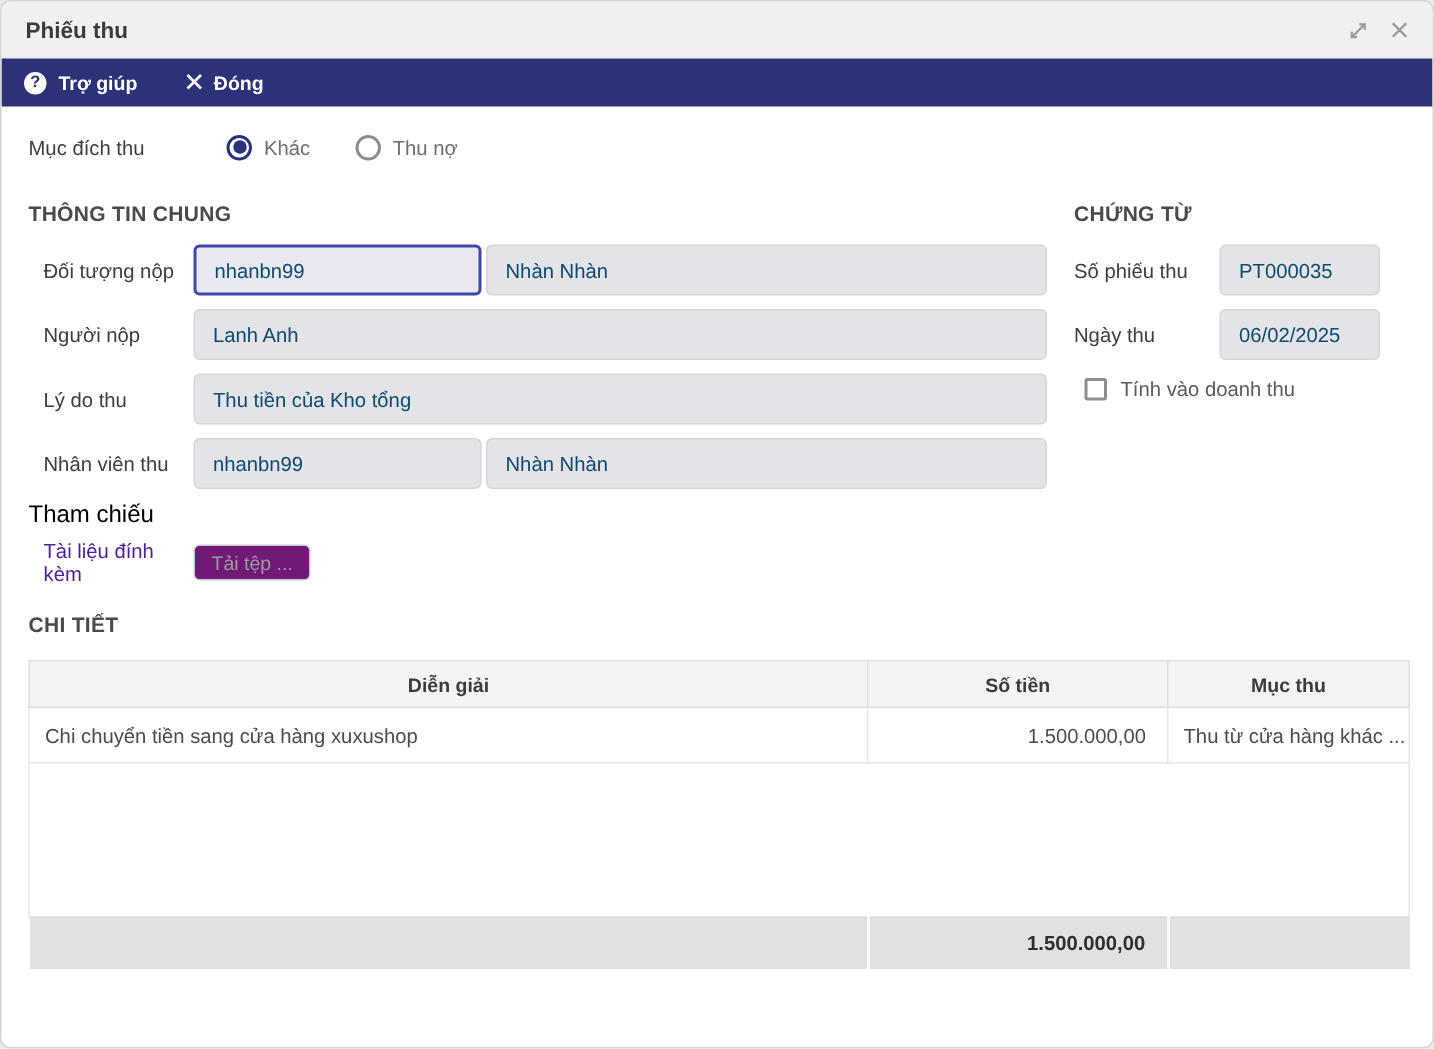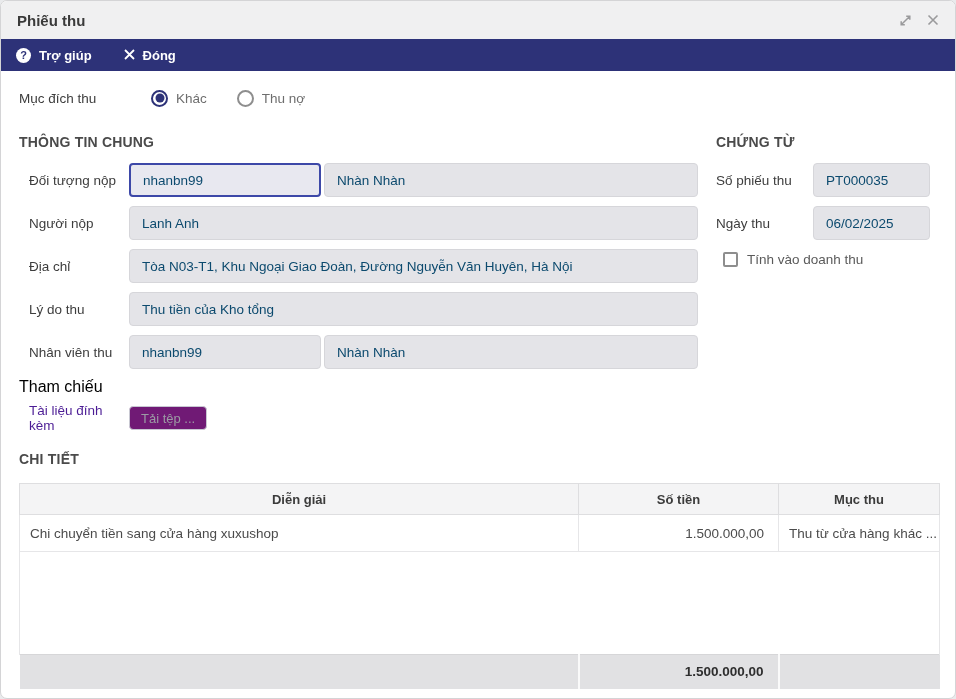--- a/index.html
+++ b/index.html
@@ -53,21 +53,21 @@
   .form-row .lbl { width:110px; padding-left:10px; font-size:13.5px; color:#3d3d3d; flex:0 0 auto; }
   .field {
     height:34px; background:#e4e4e8; border:1px solid #d6d6da; border-radius:4px;
     display:flex; align-items:center; padding:0 12px; font-size:13.5px; color:#0c4a6e;
     overflow:hidden; white-space:nowrap;
   }
   .field.focused { border:2px solid #3d48a8; background:#e8e8f0; }
   .w-code { width:192px; margin-right:3px; }
   .w-name { width:374px; }
   .w-full { width:569px; }
-  .w-right { width:117px; }
+  .w-right { width:107px; }
   .rlbl { width:97px; font-size:13.5px; color:#3d3d3d; flex:0 0 auto; }
 
   .plain-row { height:18px; margin-top:9px; margin-bottom:10px; display:flex; align-items:center; }
   .attach-row { height:24px; margin-top:7px; display:flex; align-items:center; }
   .link-lbl { width:110px; padding-left:10px; font-size:13.5px; color:#4c1d95; flex:0 0 auto; }
   .upload-btn {
     height:24px; padding:0 11px; background:#701a75; border:1px solid #c8c8d2;
     border-radius:4px; color:#9b9ba4; font-size:13px; display:flex; align-items:center;
     cursor:pointer;
   }
@@ -158,24 +158,20 @@
           <span class="lbl">Đối tượng nộp</span>
           <div class="field focused w-code">nhanbn99</div>
           <div class="field w-name">Nhàn Nhàn</div>
         </div>
 
         <div class="form-row">
           <span class="lbl">Người nộp</span>
           <div class="field w-full">Lanh Anh</div>
         </div>
 
-        <div class="form-row">
-          <span class="lbl">Địa chỉ</span>
-          <div class="field w-full">Tòa N03-T1, Khu Ngoại Giao Đoàn, Đường Nguyễn Văn Huyên, Hà Nội</div>
-        </div>
 
         <div class="form-row">
           <span class="lbl">Lý do thu</span>
           <div class="field w-full">Thu tiền của Kho tổng</div>
         </div>
 
         <div class="form-row">
           <span class="lbl">Nhân viên thu</span>
           <div class="field w-code">nhanbn99</div>
           <div class="field w-name">Nhàn Nhàn</div>

